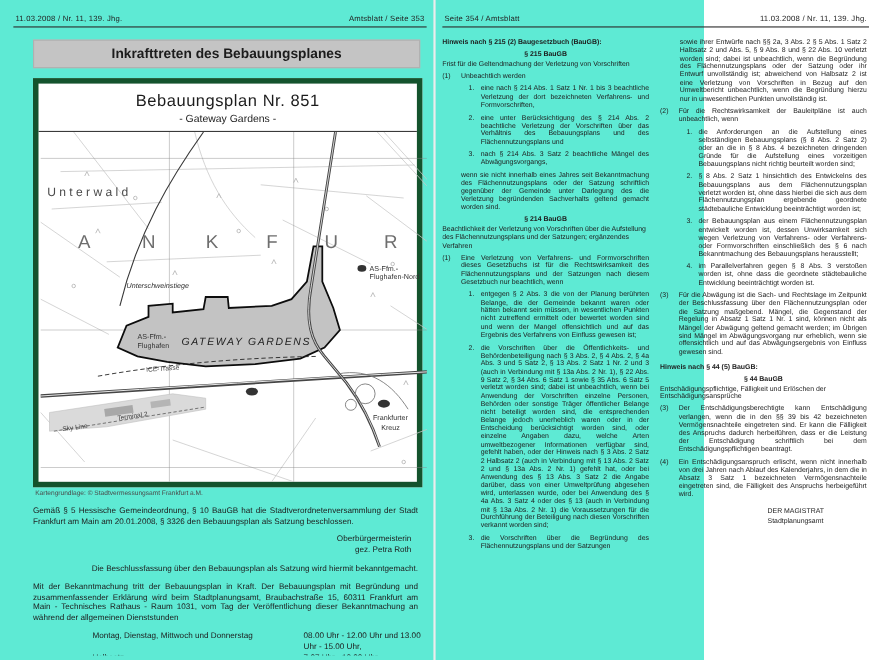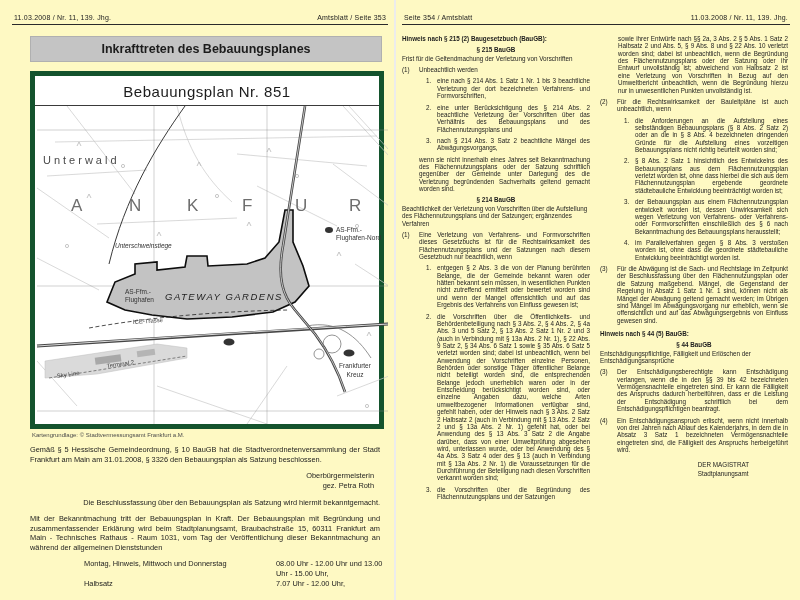--- a/index.html
+++ b/index.html
@@ -3,21 +3,21 @@
 <meta charset="utf-8">
 <style>
   html,body{margin:0;padding:0;}
   body{
     width:800px;height:600px;overflow:hidden;
     background:#ffffff;
     font-family:"Liberation Sans", sans-serif;
     color:#1c1c1c;
     -webkit-font-smoothing:antialiased;
   }
-  .spread{position:relative;width:800px;height:600px;background:#fef9c3;}
+  .spread{position:relative;width:640px;height:600px;background:#5eead4;}
   .page-divider{position:absolute;left:394px;top:0;width:2px;height:600px;background:#ececec;}
 
   
   .page-left{position:absolute;left:12px;top:10px;width:376px;height:586px;overflow:hidden;}
   .page-right{position:absolute;left:402px;top:10px;width:388px;height:586px;overflow:hidden;}
   .pg-header{display:flex;justify-content:space-between;font-size:7px;letter-spacing:.2px;
     border-bottom:1px solid #2a2a2a;padding:4px 2px 3px 2px;color:#222;}
   .title-bar{margin:11px 6px 0 18px;background:#c4c4c4;border:1px solid #b0b0b0;
     text-align:center;font-weight:bold;font-size:12.5px;padding:5px 0;}
   .map-figure{margin:9px 4px 0 18px;border:5px solid #14532d;background:#fff;}
@@ -64,20 +64,21 @@
     <div class="pg-header">
       <span>11.03.2008 / Nr. 11, 139. Jhg.</span>
       <span>Amtsblatt / Seite 353</span>
     </div>
 
     <div class="title-bar">Inkrafttreten des Bebauungsplanes</div>
 
     <div class="map-figure">
       <div class="map-title-block">
         <div class="map-title">Bebauungsplan Nr. 851</div>
+        <div class="map-subtitle">- Gateway Gardens -</div>
       </div>
       <div class="map-canvas">
         <svg width="356" height="318" viewBox="0 0 352 318">
 
           <g stroke="#c9c9c9" stroke-width="0.7" fill="none">
             <path d="M 30,0 L 98,88"></path>
             <path d="M 140,0 C 150,42 168,72 195,96"></path>
             <path d="M 0,82 L 72,132"></path>
             <path d="M 0,152 L 62,184"></path>
             <path d="M 296,58 L 352,100"></path>
@@ -176,32 +177,32 @@
           <text x="70" y="262" class="t-tiny" transform="rotate(-8 70 262)">Terminal 2</text>
           <g>
             <text x="318" y="262" class="t-small" text-anchor="middle">Frankfurter</text>
             <text x="318" y="271" class="t-small" text-anchor="middle">Kreuz</text>
           </g>
         </svg>
       </div>
     </div>
     <div class="map-caption">Kartengrundlage: © Stadtvermessungsamt Frankfurt a.M.</div>
 
-    <p class="body-para">Gemäß § 5 Hessische Gemeindeordnung, § 10 BauGB hat die Stadtverordnetenversammlung der Stadt Frankfurt am Main am 31.01.2008, § 3326 den Bebauungsplan als Satzung beschlossen.</p>
+    <p class="body-para">Gemäß § 5 Hessische Gemeindeordnung, § 10 BauGB hat die Stadtverordnetenversammlung der Stadt Frankfurt am Main am 20.01.2008, § 3326 den Bebauungsplan als Satzung beschlossen.</p>
 
     <div class="signature">
       <div>Oberbürgermeisterin</div>
       <div>gez. Petra Roth</div>
     </div>
 
     <p class="body-para noj">Die Beschlussfassung über den Bebauungsplan als Satzung wird hiermit bekanntgemacht.</p>
     <p class="body-para">Mit der Bekanntmachung tritt der Bebauungsplan in Kraft. Der Bebauungsplan mit Begründung und zusammenfassender Erklärung wird beim Stadtplanungsamt, Braubachstraße 15, 60311 Frankfurt am Main - Technisches Rathaus - Raum 1031, vom Tag der Veröffentlichung dieser Bekanntmachung an während der allgemeinen Dienststunden</p>
 
     <div class="hours">
-        <span>Montag, Hinweis, Mittwoch und Donnerstag</span>
+        <span>Montag, Dienstag, Mittwoch und Donnerstag</span>
         <span>08.00 Uhr - 12.00 Uhr und 13.00 Uhr - 15.00 Uhr,</span>
         <span>Halbsatz</span>
         <span>7.07 Uhr - 12.00 Uhr,</span>
       </div>
 
   </div>
 
   <div class="page-right">
     <div class="pg-header">
       <span>Seite 354 / Amtsblatt</span>

